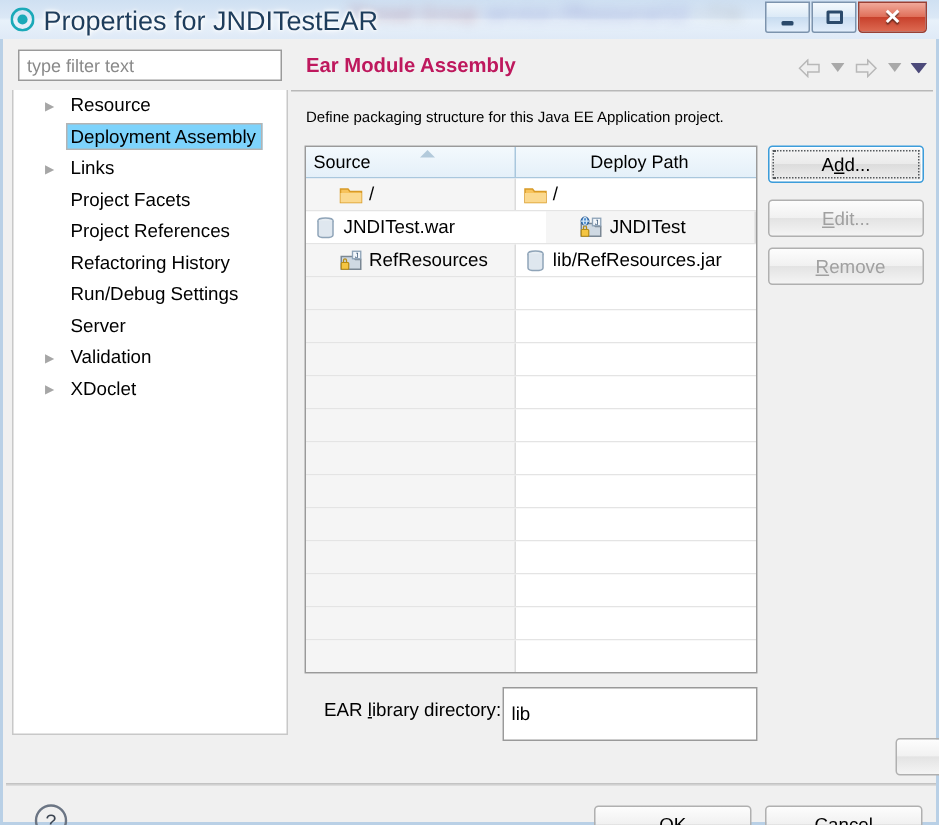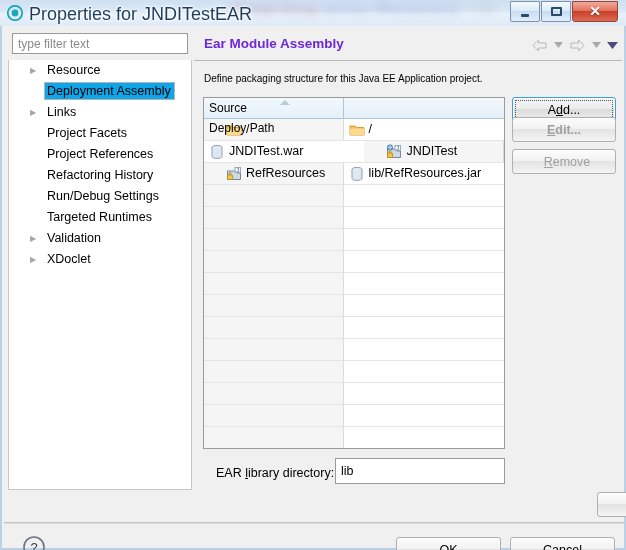--- a/index.html
+++ b/index.html
@@ -184,21 +184,21 @@
     line-height: 21px;
     font-size: 8px;
     color: #a6a6a6;
   }
   .tree-item .tlabel {
     display: inline-block;
     padding: 1px 4px 1px 3px;
     line-height: 16px;
   }
   .tree-item.selected .tlabel {
-    background: #0ea5e9;
+    background: #7dd3fc;
     border: 1px solid #b4b4b4;
     padding: 0px 3px 0px 2px;
   }
 
   
   #right-pane {
     position: absolute;
     left: 192px; top: 3px;
     width: 428px;
     height: 461px;
@@ -208,21 +208,21 @@
     left: 0; top: 0;
     width: 428px;
     height: 31px;
     border-bottom: 1px solid #b8b8b8;
   }
   #page-title {
     position: absolute;
     left: 10px; top: 7px;
     font-size: 13.5px;
     font-weight: bold;
-    color: #6d28d9;
+    color: #be185d;
   }
   #nav-tools {
     position: absolute;
     right: 3px; top: 6px;
     height: 20px;
     display: flex;
     align-items: center;
     gap: 2px;
   }
   .navbtn {
@@ -248,34 +248,33 @@
     border: 1px solid #9a9a9a;
     background: #fff;
     box-sizing: border-box;
     overflow: hidden;
   }
   #thead {
     display: flex;
     height: 20px;
     background: linear-gradient(to bottom, #f3f9fd 0%, #e4f0f9 100%);
     border-bottom: 1px solid #a9c7dd;
-    flex-direction: column;
   }
   #thead .th {
     position: relative;
     height: 20px;
     line-height: 20px;
     font-size: 12px;
     padding-left: 5px;
     box-sizing: border-box;
     color: #000;
     cursor: default;
   }
   #thead .th.c1 { width: 140px; border-right: 1px solid #a9c7dd; }
-  #thead .th.c2 { width: 161px; }
+  #thead .th.c2 { width: 161px; text-align: center; }
   .sort-arrow {
     position: absolute;
     left: 76px; top: 2px;
     width: 0; height: 0;
     border-left: 5px solid transparent;
     border-right: 5px solid transparent;
     border-bottom: 5px solid #b3cadb;
   }
   .trow {
     display: flex;
@@ -329,37 +328,37 @@
     top: 68px;
     border: 1px solid #3c9ddb;
     box-shadow: inset 0 0 0 1px #fff;
     background: linear-gradient(to bottom, #f6f6f6 0%, #ebebeb 48%, #dcdcdc 50%, #efefef 100%);
   }
   #btn-add .focusring {
     position: absolute;
     left: 2px; top: 2px; right: 2px; bottom: 2px;
     border: 1px dotted #55595c;
   }
-  #btn-edit { top: 88px; color: #a0a0a0; font-weight: bold; }
-  #btn-remove { top: 120px; color: #a0a0a0; padding-left: 12px; }
+  #btn-edit { top: 104px; color: #a0a0a0; }
+  #btn-remove { top: 136px; color: #a0a0a0; padding-left: 12px; }
   .mn { text-decoration: underline; }
 
   
   #ear-label {
     position: absolute;
     left: 9px; top: 434px;
     font-size: 12.5px;
     line-height: 20px;
     margin-left: 13px;
   }
   #ear-input {
     position: absolute;
     left: 141px; top: 429px;
     width: 170px;
-    height: 26px;
+    height: 36px;
     box-sizing: border-box;
     border: 1px solid #9a9a9a;
     background: #fff;
     padding: 2px 5px;
     font-size: 12.5px;
     font-family: "Liberation Sans", sans-serif;
     outline: none;
   }
 
   
@@ -446,21 +445,21 @@
     <div id="left-pane">
       <input id="filter-box" type="text" placeholder="type filter text" style="">
       <div id="tree">
           <div class="tree-item"><span class="twisty">▶</span><span class="tlabel">Resource</span></div>
           <div class="tree-item selected"><span class="tlabel">Deployment Assembly</span></div>
           <div class="tree-item"><span class="twisty">▶</span><span class="tlabel">Links</span></div>
           <div class="tree-item"><span class="tlabel">Project Facets</span></div>
           <div class="tree-item"><span class="tlabel">Project References</span></div>
           <div class="tree-item"><span class="tlabel">Refactoring History</span></div>
           <div class="tree-item"><span class="tlabel">Run/Debug Settings</span></div>
-          <div class="tree-item"><span class="tlabel">Targeted Runtimes</span></div>
+          <div class="tree-item"><span class="tlabel">Server</span></div>
           <div class="tree-item"><span class="twisty">▶</span><span class="tlabel">Validation</span></div>
           <div class="tree-item"><span class="twisty">▶</span><span class="tlabel">XDoclet</span></div>
         </div>
     </div>
 
     <div id="right-pane">
 
       <div id="page-header">
         <div id="page-title">Ear Module Assembly</div>
 

